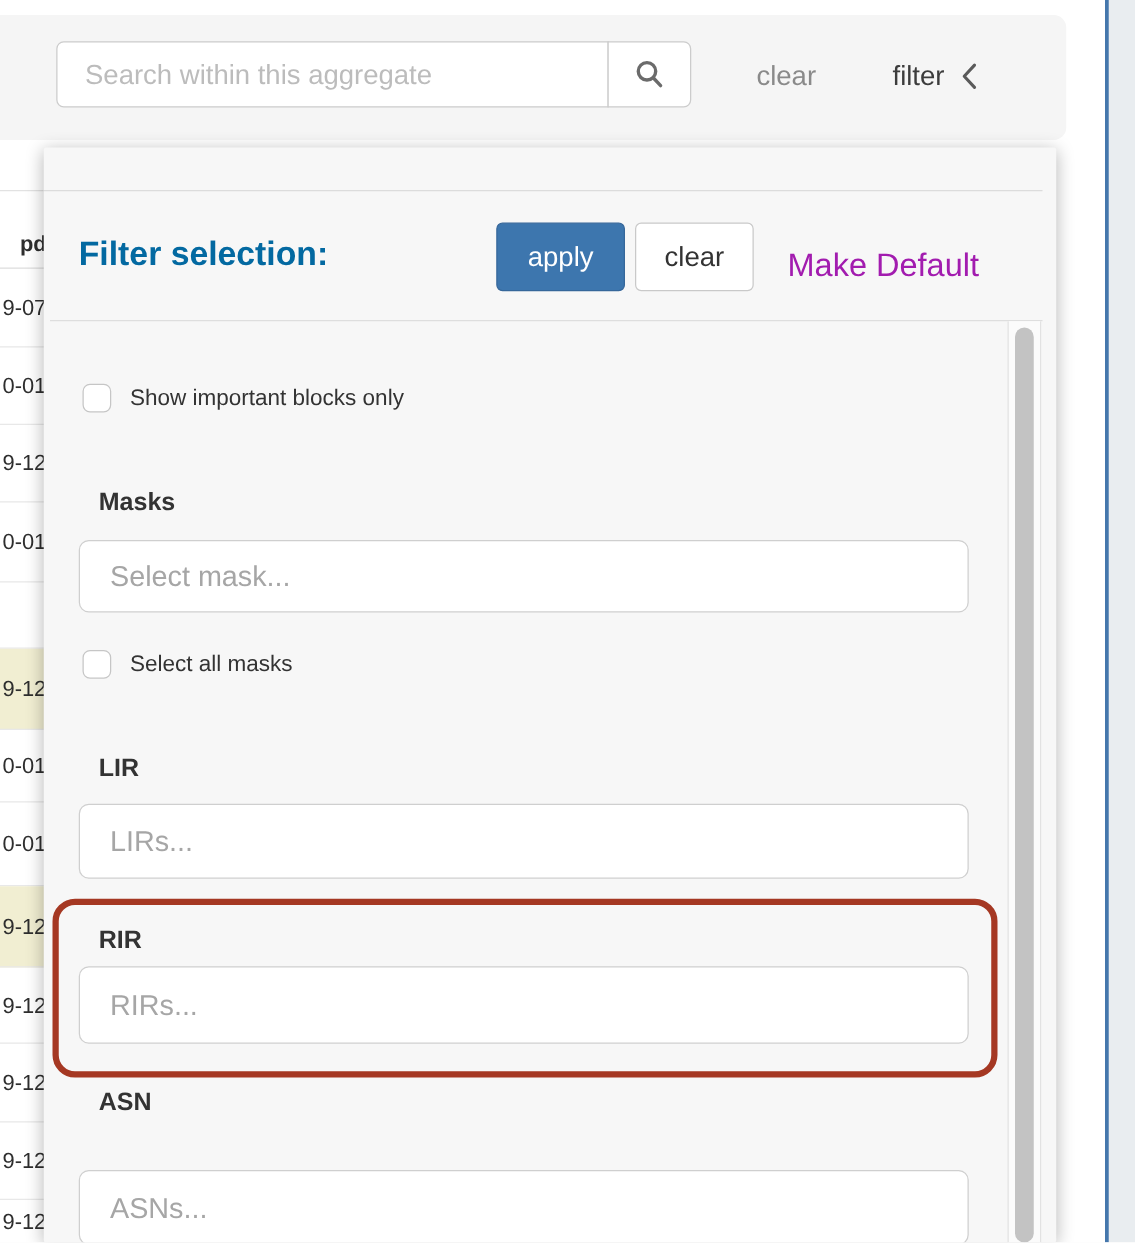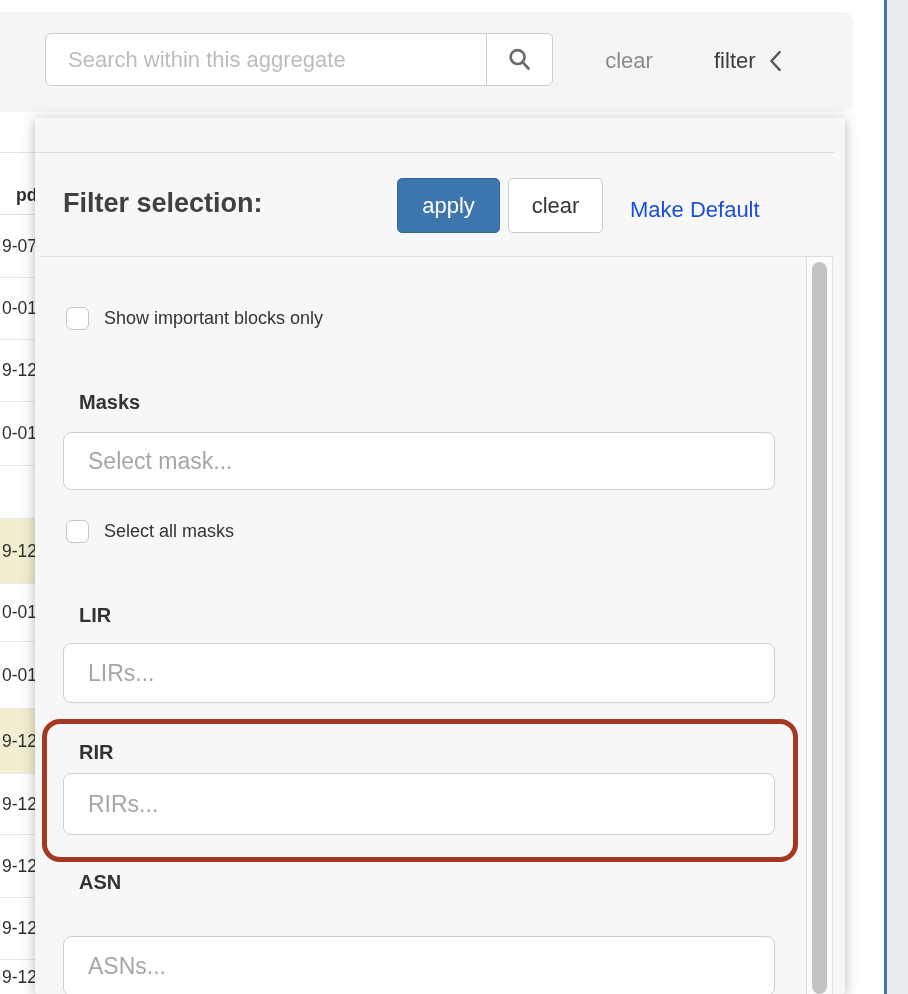--- a/index.html
+++ b/index.html
@@ -38,25 +38,25 @@
   .bg-row.hdr .frag{font-weight:bold;padding-bottom:8px;padding-left:16px;}
   .bg-row.hl{background:#f1eed2;}
   .bg-row.last{border-bottom:none;}
 
   
   .panel{
     position:absolute;left:35px;top:118px;width:810px;height:876px;background:#f7f7f7;
     border-radius:2px;box-shadow:0 2px 14px rgba(0,0,0,0.28);
   }
   .panel .hr{position:absolute;left:0;top:34px;width:799px;height:1px;background:#dcdcdc;}
-  .panel-title{position:absolute;left:28px;top:70px;font-size:27px;font-weight:bold;color:#404040;}
+  .panel-title{position:absolute;left:28px;top:70px;font-size:27px;font-weight:bold;color:#0369a1;}
   .btn{box-sizing:border-box;border-radius:5px;font-family:"Liberation Sans", sans-serif;font-size:22px;cursor:pointer;}
   .btn-apply{position:absolute;left:362px;top:60px;width:103px;height:55px;background:#3d76ae;border:1px solid #36679a;color:#ffffff;}
   .btn-clear{position:absolute;left:473px;top:60px;width:95px;height:55px;background:#ffffff;border:1px solid #c9c9c9;color:#333333;}
-  .make-default{position:absolute;left:595px;top:79px;font-size:22px;font-weight:500;color:#1d4ed8;cursor:pointer;}
+  .make-default{position:absolute;left:595px;top:79px;font-size:26px;font-weight:500;color:#a21caf;cursor:pointer;}
 
   .scroll-divider{position:absolute;left:5px;top:138px;width:794px;height:1px;background:#dedede;}
   .scroll-track{position:absolute;left:771px;top:139px;width:27px;height:737px;background:#fbfbfb;
     border-left:1px solid #e2e2e2;border-right:1px solid #e2e2e2;box-sizing:border-box;}
   .scroll-thumb{position:absolute;left:777px;top:144px;width:15px;height:732px;background:#c3c3c3;border-radius:8px;cursor:pointer;}
 
   .checkbox{position:absolute;width:23px;height:23px;box-sizing:border-box;background:#fff;
     border:1.5px solid #c6c6c6;border-radius:6px;cursor:pointer;}
   .cb-label{position:absolute;font-size:18px;color:#333;line-height:29px;}
 

